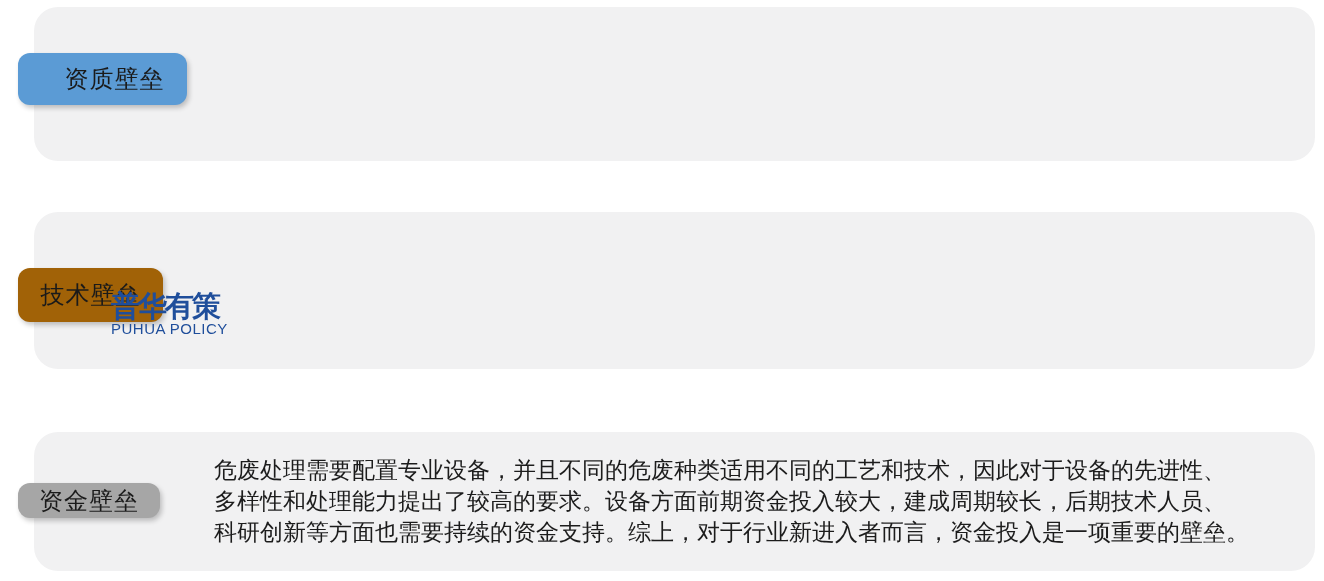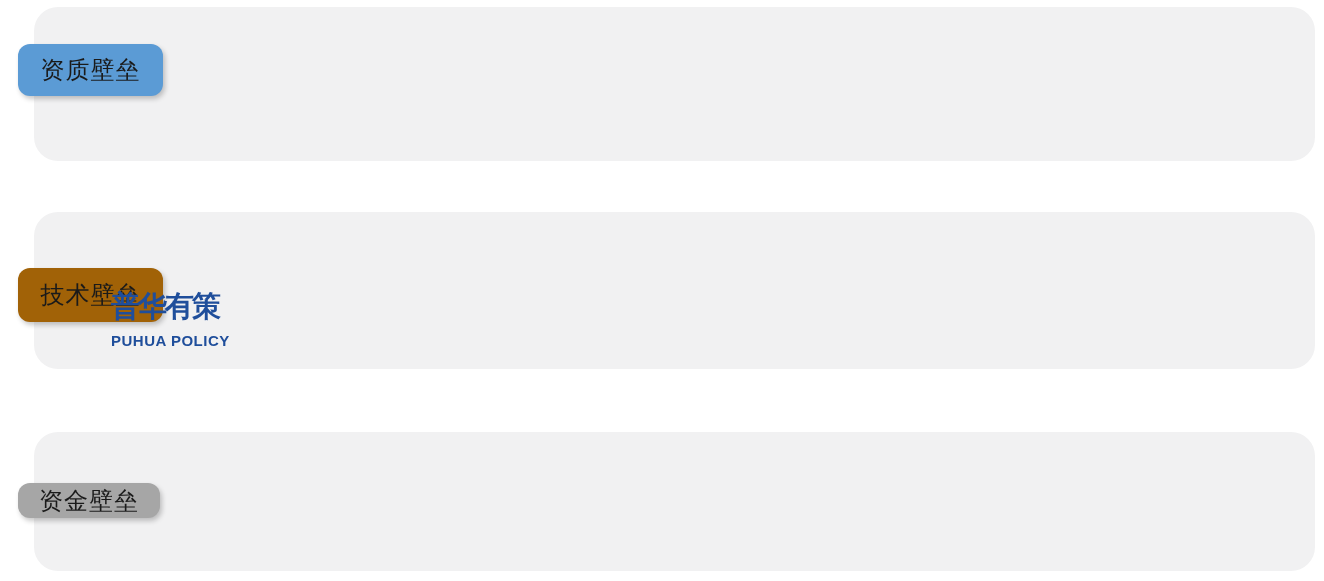--- a/index.html
+++ b/index.html
@@ -34,21 +34,21 @@
     border-radius:12px;
     display:flex;
     align-items:center;
     justify-content:center;
     font-size:24px;
     color:#1a1a1a;
     z-index:1;
     box-shadow:2px 3px 5px rgba(0,0,0,0.22);
     letter-spacing:1px;
   }
-  .tag-1{top:44px;}
+  .tag-1{top:53px;padding-left:24px;}
   .tag-2{top:268px;height:54px;}
   .tag-3{top:483px;width:142px;height:35px;}
 
   
   .body{
     position:absolute;
     z-index:3;
     white-space:pre-line;
     color:#1c1c1c;
     text-align:left;
@@ -67,39 +67,41 @@
   }
   .wm-cn{
     font-size:29px;
     font-weight:bold;
     letter-spacing:-2px;
     line-height:30px;
     white-space:nowrap;
   }
   .wm-en{
     font-size:15px;
-    font-weight:bold;
+    font-weight:normal;
     letter-spacing:0.5px;
-    margin-top:12px;
     line-height:15px;
     white-space:nowrap;
   }
 </style>
 </head>
 <body>
 
 <div class="canvas">
 
   <div class="panel panel-1"></div>
   <div class="tag tag-1" style="background-color: rgb(91, 155, 213);">资质壁垒</div>
 
   <div class="panel panel-2"></div>
   <div class="tag tag-2" style="background-color: #a16207;">技术壁垒</div>
 
   <div class="panel panel-3"></div>
   <div class="tag tag-3" style="background-color: rgb(166, 166, 166);">资金壁垒</div>
+  <div class="body body-3">危废处理需要配置专业设备，并且不同的危废种类适用不同的工艺和技术，因此对于设备的先进性、
+多样性和处理能力提出了较高的要求。设备方面前期资金投入较大，建成周期较长，后期技术人员、
+科研创新等方面也需要持续的资金支持。综上，对于行业新进入者而言，资金投入是一项重要的壁垒。</div>
 
   <div class="watermark" style="color: rgb(31, 78, 155);">
     <div class="wm-cn">普华有策</div>
     <div class="wm-en">PUHUA POLICY</div>
   </div>
 
 </div>
 
 </body></html>

